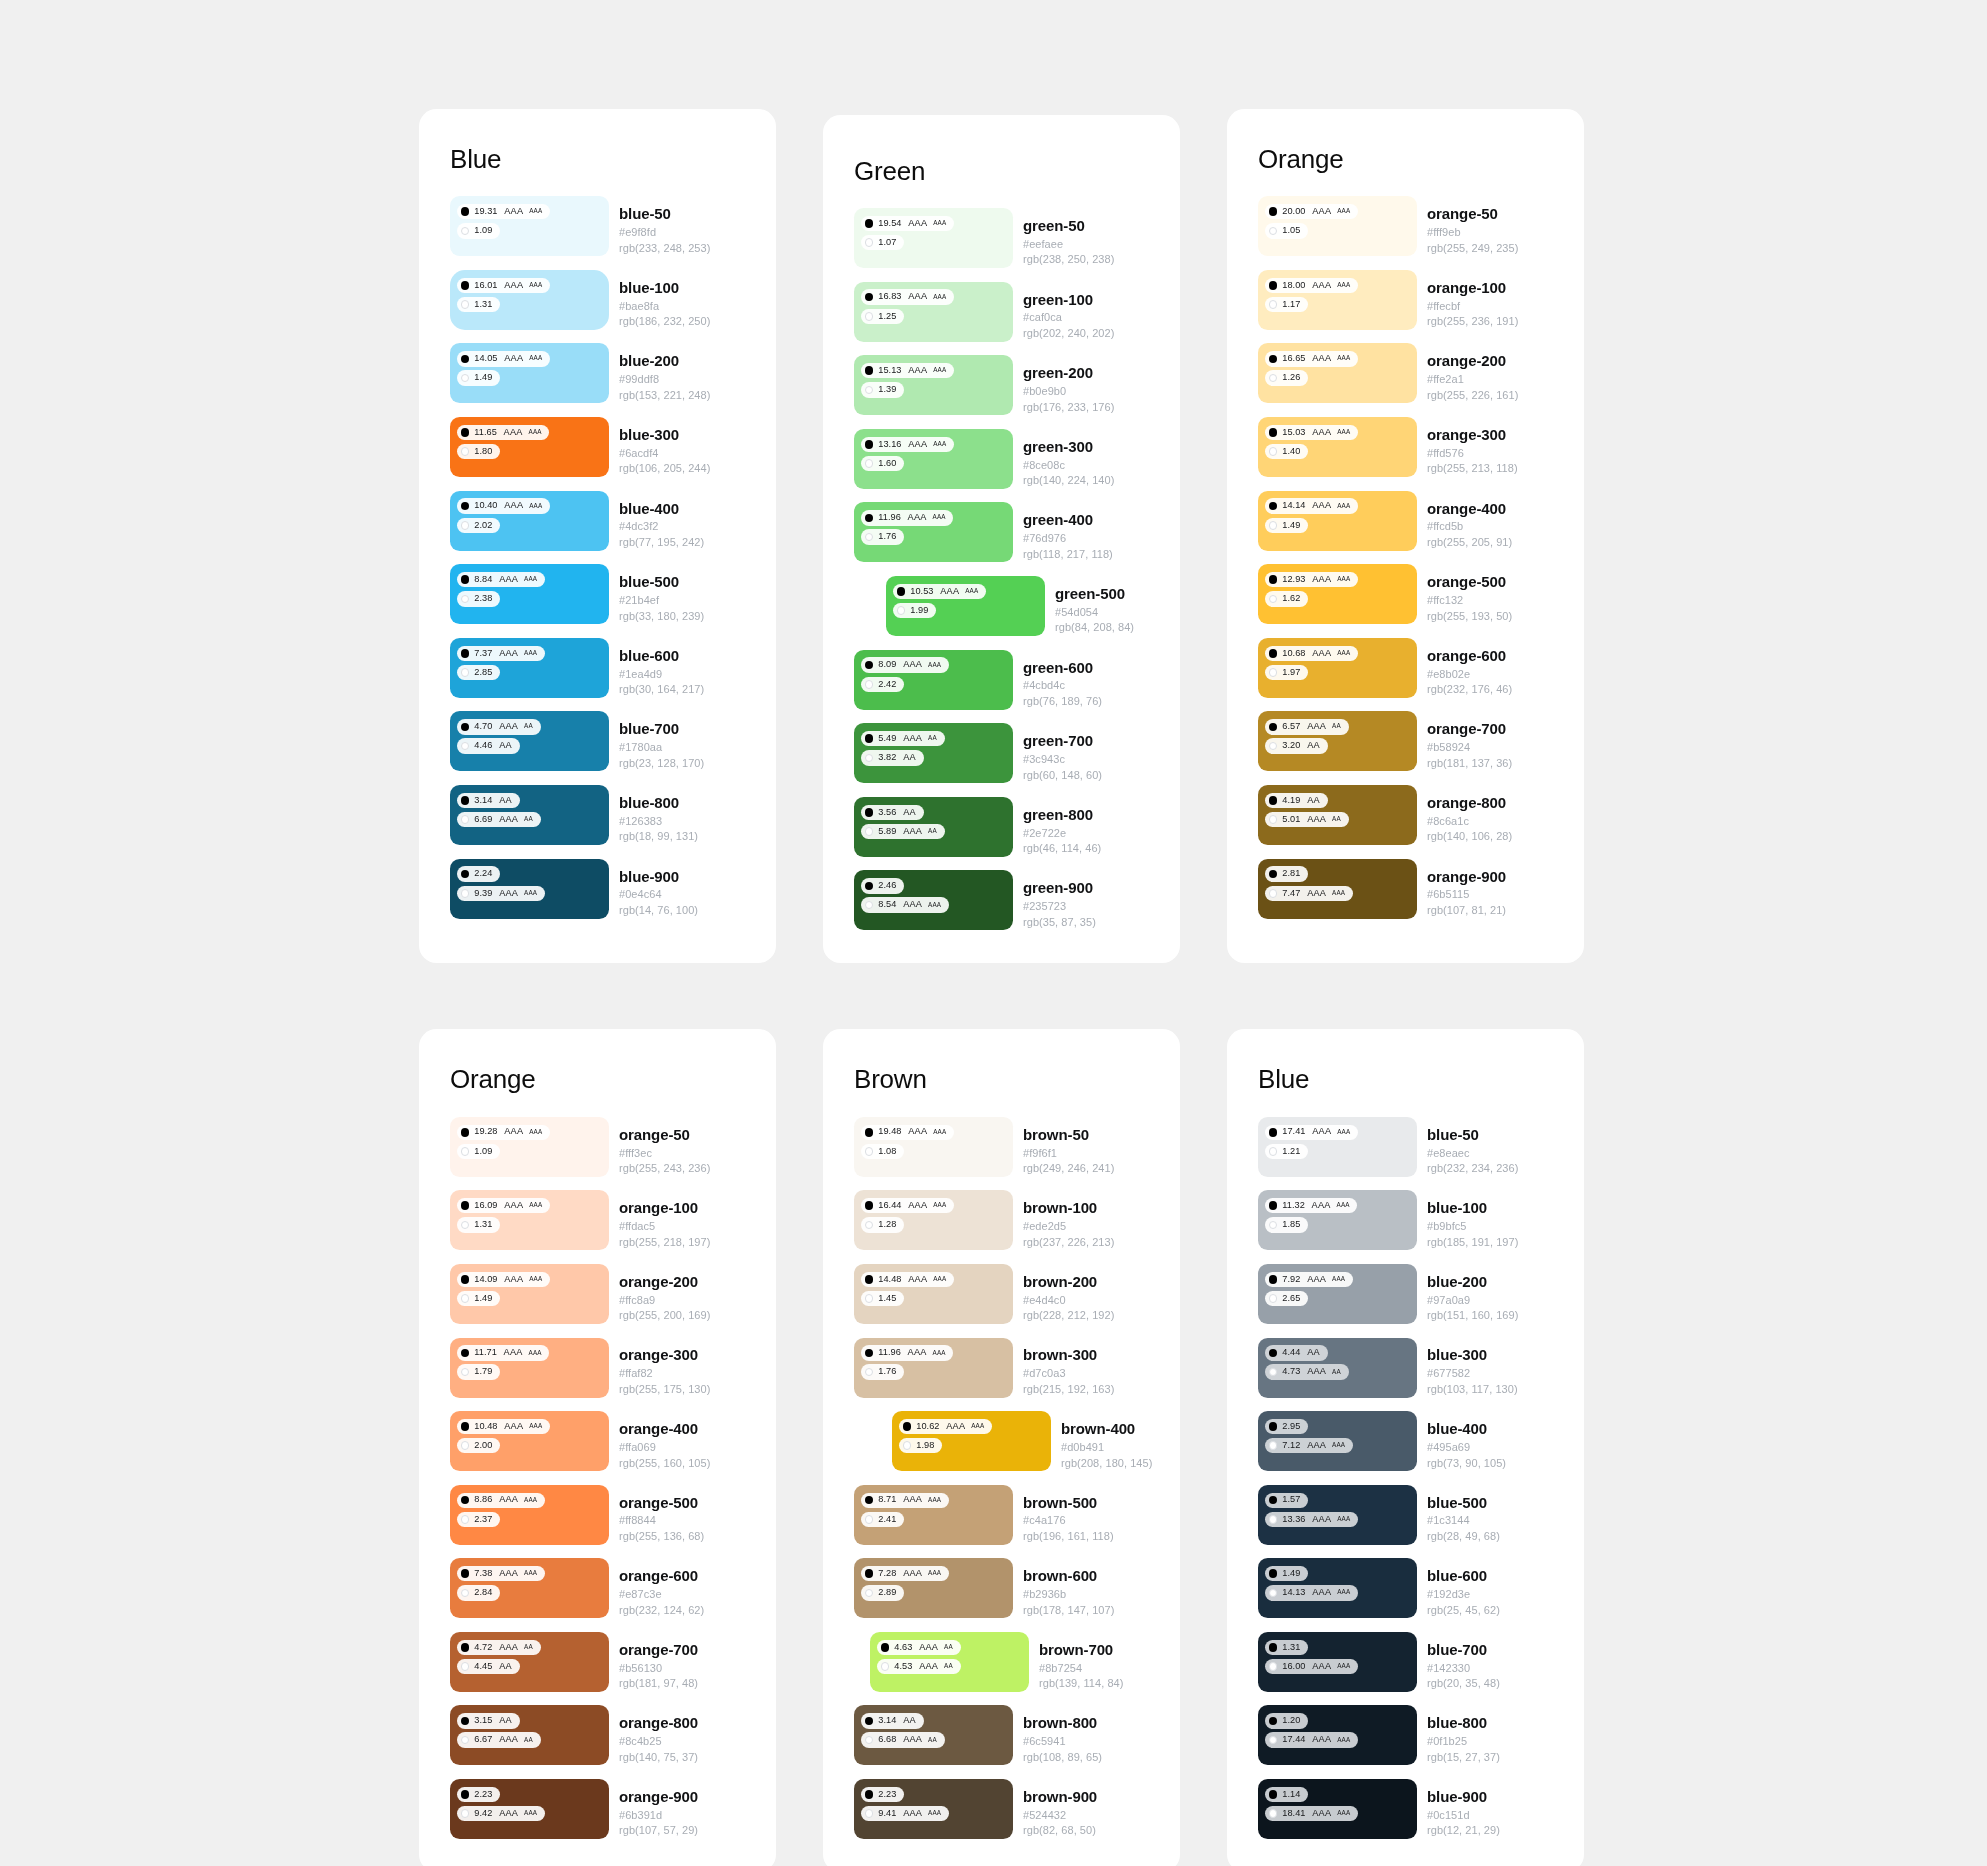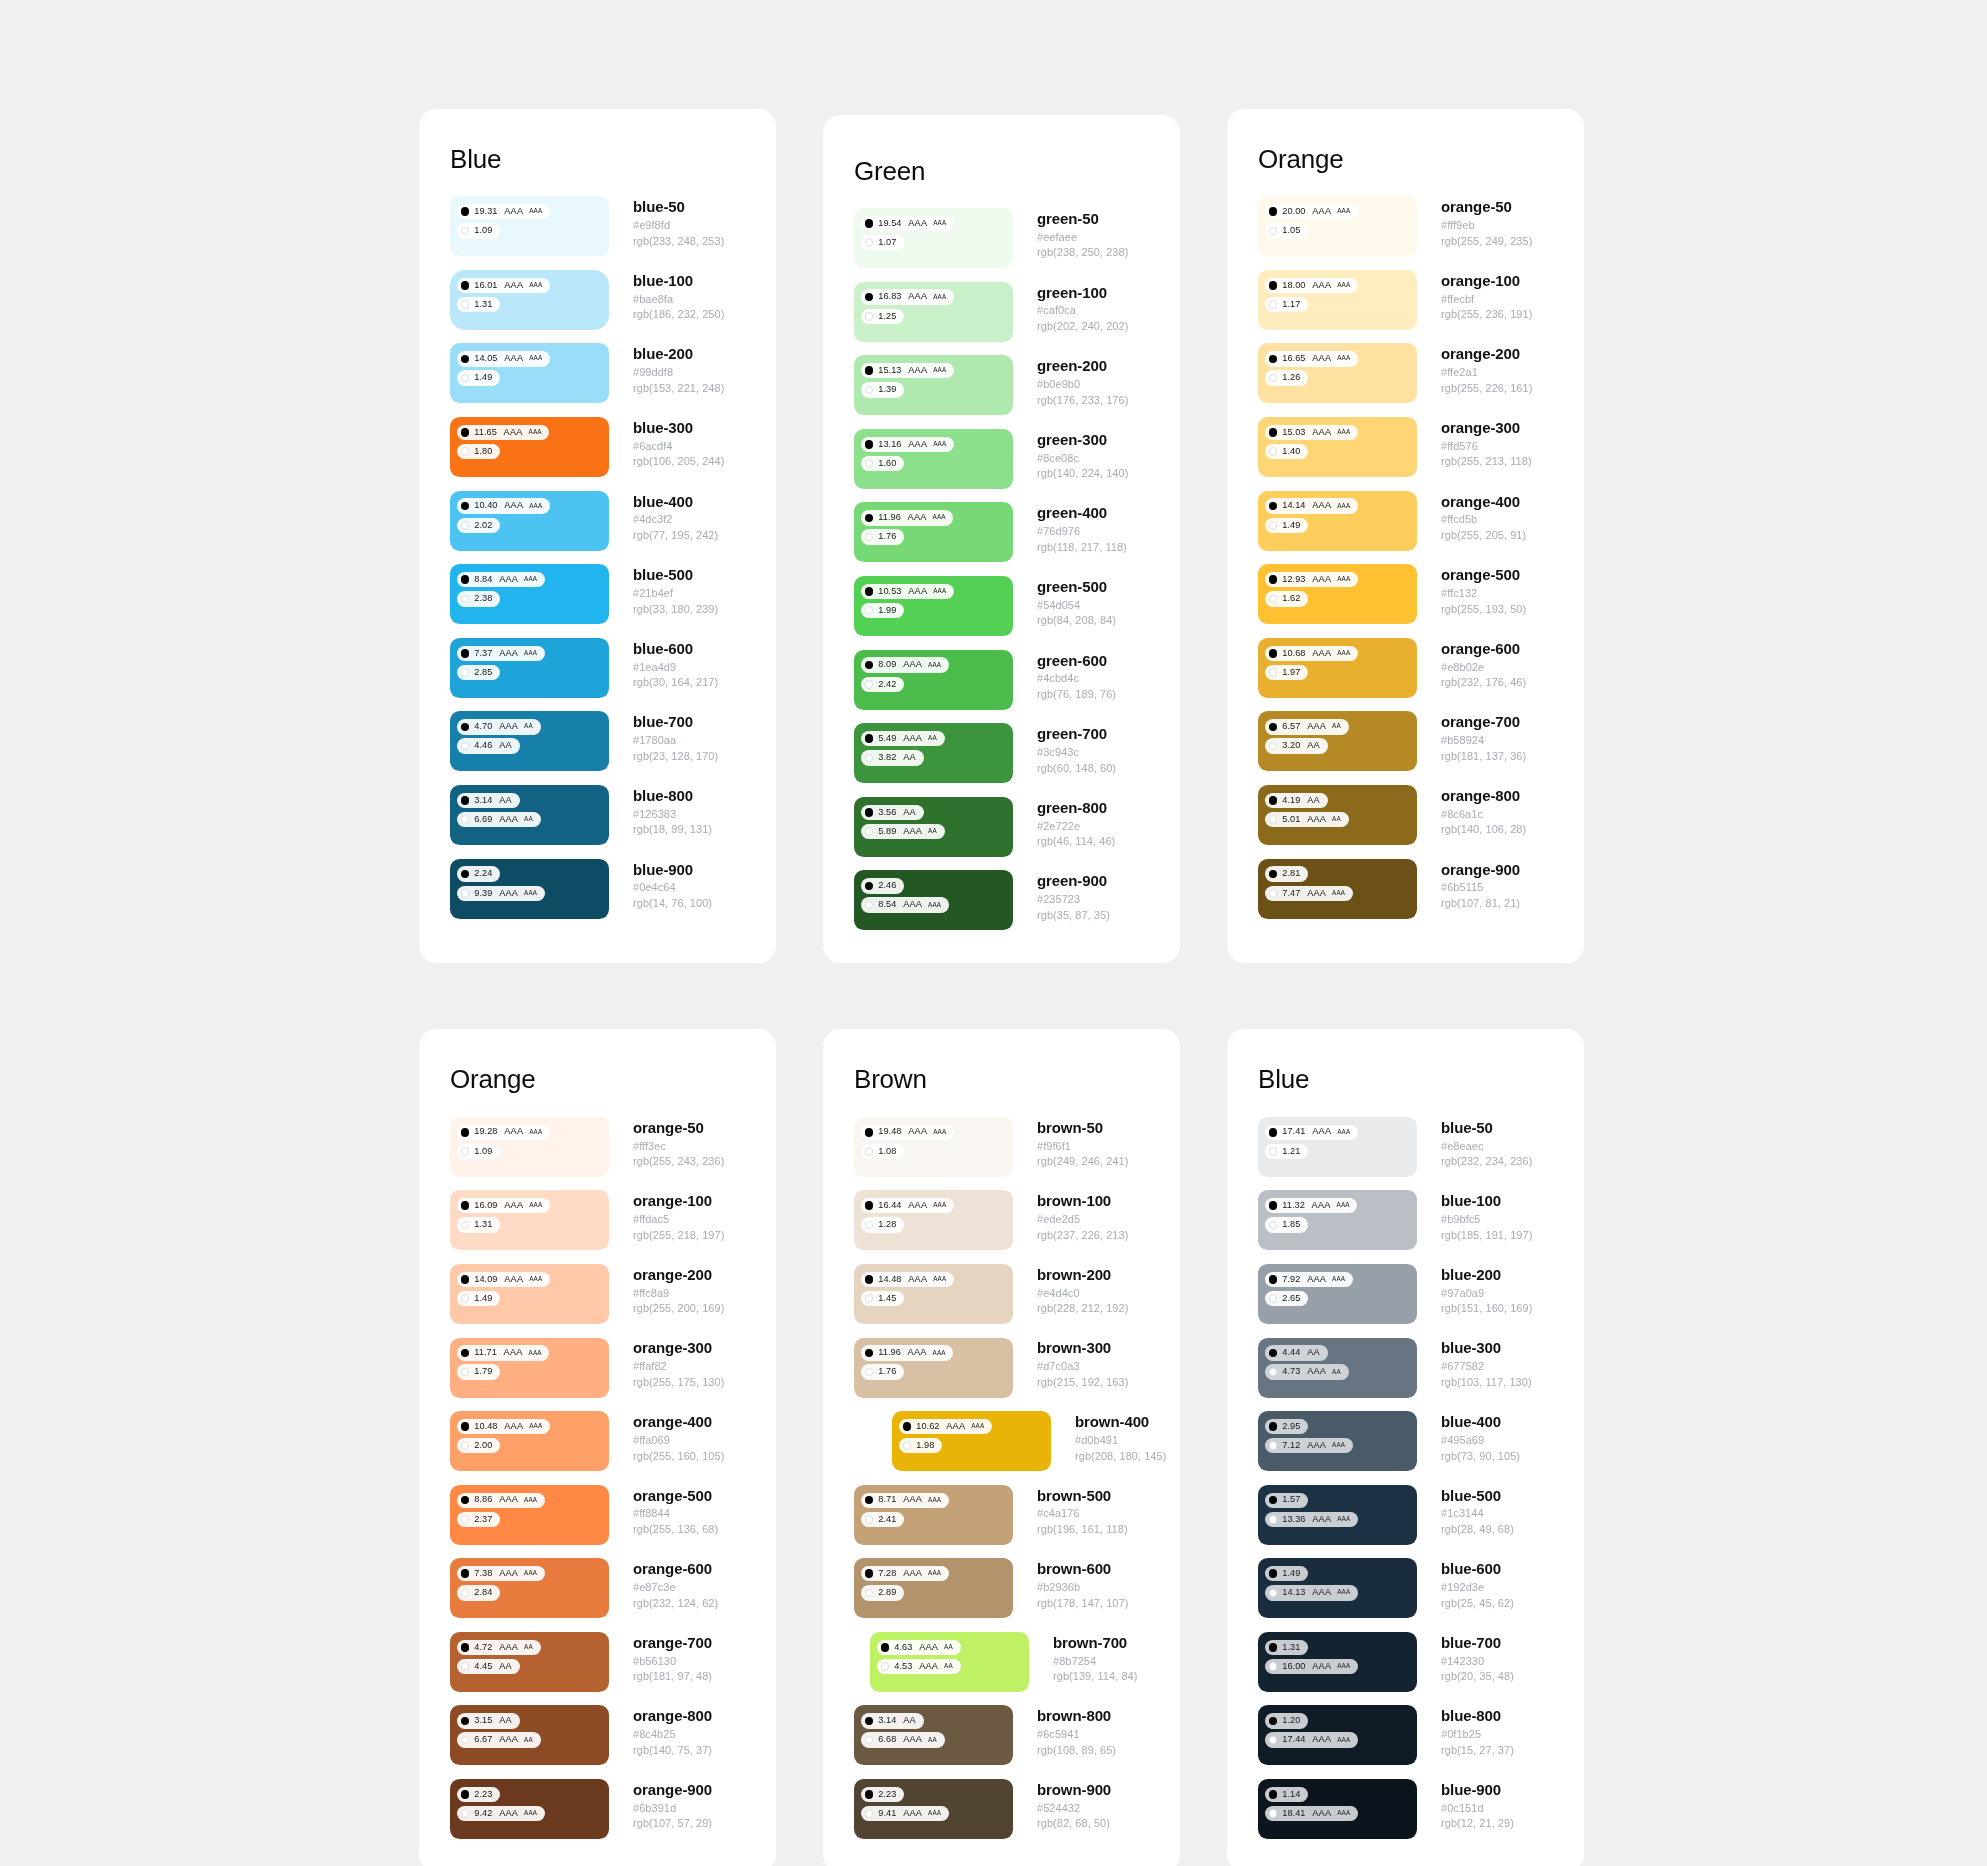--- a/index.html
+++ b/index.html
@@ -36,22 +36,22 @@
   .card-title {
     font-size: 26px;
     font-weight: 400;
     color: #0d0d0d;
     letter-spacing: -0.2px;
     margin-bottom: 21.3px;
   }
 
   .swatch-row {
     display: flex;
-    align-items: flex-start;
-    gap: 24px;
+    align-items: flex-end;
+    gap: 10px;
     margin-bottom: 13.6px;
   }
   .swatch-row:last-child { margin-bottom: 0; }
 
   .chip {
     width: 159px;
     min-height: 60px;
     border-radius: 9.7px;
     padding: 7.8px 6.8px 8.7px 6.8px;
     display: flex;
@@ -397,21 +397,21 @@
               <span class="ratio">1.76</span>
             </div>
           </div>
           <div class="meta">
             <div class="meta-name">green-400</div>
             <div class="meta-hex">#76d976</div>
             <div class="meta-rgb">rgb(118, 217, 118)</div>
           </div>
         </div>
         <div class="swatch-row">
-          <div class="chip" style="background: rgb(84, 208, 84);">
+          <div class="chip" style="background: rgb(84, 208, 84); margin-left: 32px;">
             <div class="badge badge-light">
               <span class="dot dot-black"></span>
               <span class="ratio">10.53</span>
               <span class="lvl">AAA</span>
               <span class="lvl-sm">AAA</span>
             </div>
             <div class="badge badge-light">
               <span class="dot dot-white"></span>
               <span class="ratio">1.99</span>
             </div>

